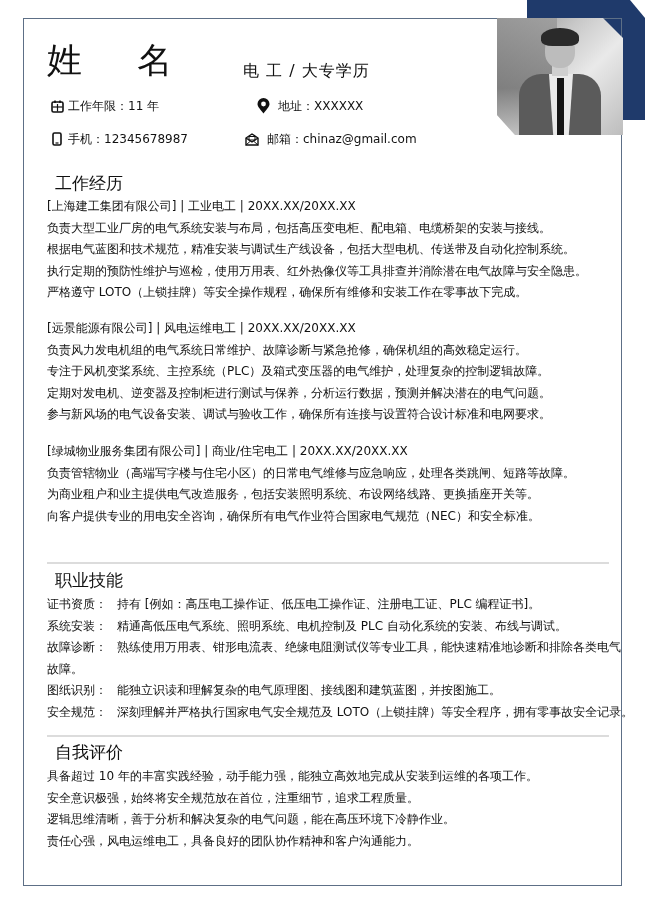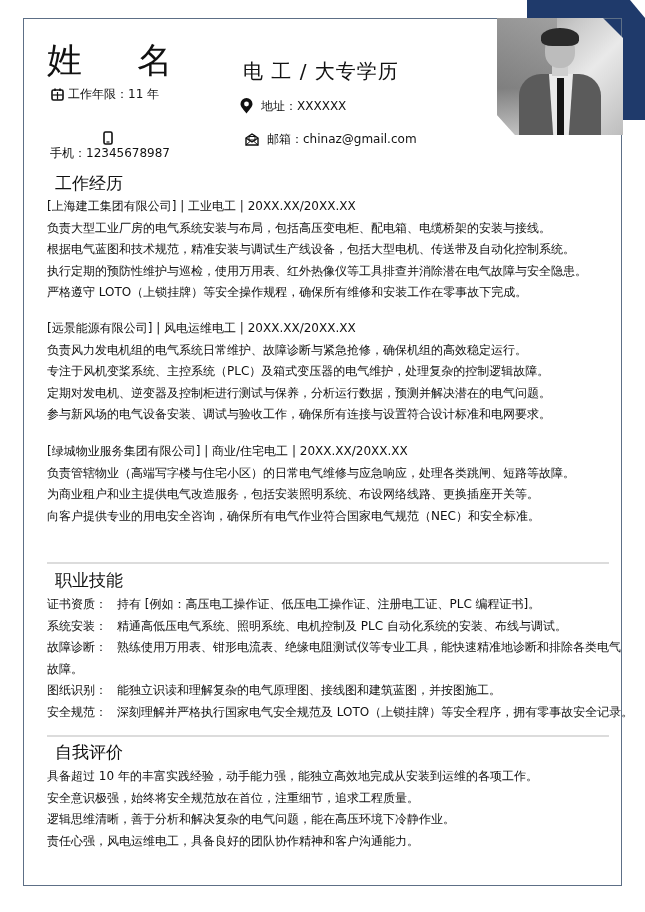--- a/index.html
+++ b/index.html
@@ -13,26 +13,26 @@
            background:linear-gradient(135deg,#8a8a8a 0%,#c9c9c9 35%,#e9e9e9 60%,#bdbdbd 100%); }
   .photo .bg-smoke { position:absolute; left:0; top:0; width:60px; height:117px; background:linear-gradient(180deg,#9a9a9a,#6f6f6f 60%,#b9b9b9); opacity:.8; }
   .photo .suit { position:absolute; left:22px; top:56px; width:82px; height:70px; background:#5b5b5b; border-radius:22px 22px 0 0; }
   .photo .shirt { position:absolute; left:52px; top:56px; width:24px; height:70px; background:#eaeaea; clip-path:polygon(0 0,100% 0,80% 100%,20% 100%); }
   .photo .tie { position:absolute; left:60px; top:60px; width:7px; height:66px; background:#151515; }
   .photo .neck { position:absolute; left:55px; top:42px; width:16px; height:16px; background:#cfcfcf; }
   .photo .head { position:absolute; left:48px; top:16px; width:30px; height:34px; background:#bcbcbc; border-radius:45%; }
   .photo .hair { position:absolute; left:44px; top:10px; width:38px; height:18px; background:#2a2a2a; border-radius:50% 50% 30% 30%; }
 
   .name { position:absolute; left:47px; top:38px; font-size:35px; letter-spacing:22px; font-weight:400; line-height:44px; }
-  .title-line { position:absolute; left:243px; top:60px; font-size:20px; letter-spacing:1px; line-height:22px; }
+  .title-line { position:absolute; left:243px; top:60px; font-size:16px; letter-spacing:1px; line-height:22px; }
   .info { position:absolute; font-size:12px; line-height:16px; display:flex; align-items:center; }
   .info .ico { width:14px; height:14px; margin-right:4px; display:inline-flex; align-items:center; justify-content:center; }
-  .info.years { left:50px; top:86px; }
-  .info.phone { left:50px; top:131px;flex-direction:column; }
-  .info.addr { left:239px; top:98px;justify-content:space-between; }
+  .info.years { left:50px; top:98px; }
+  .info.phone { left:50px; top:131px; }
+  .info.addr { left:256px; top:98px;justify-content:space-between; }
   .info.mail { left:245px; top:131px; }
   .info.addr .ico, .info.mail .ico { margin-right:8px; }
 
   .section-title { position:absolute; left:47px; font-size:17px; line-height:22px; font-weight:400;margin-left:8px; }
   .lines { position:absolute; left:47px; width:570px; font-size:12px; line-height:21.5px; }
   .lines div { white-space:nowrap; }
   .divider { position:absolute; left:47px; width:562px; height:2px; background:#dcdcdc; }
   .skill { display:flex; }
   .skill .lbl { white-space:nowrap; margin-right:10px; }
 </style>

